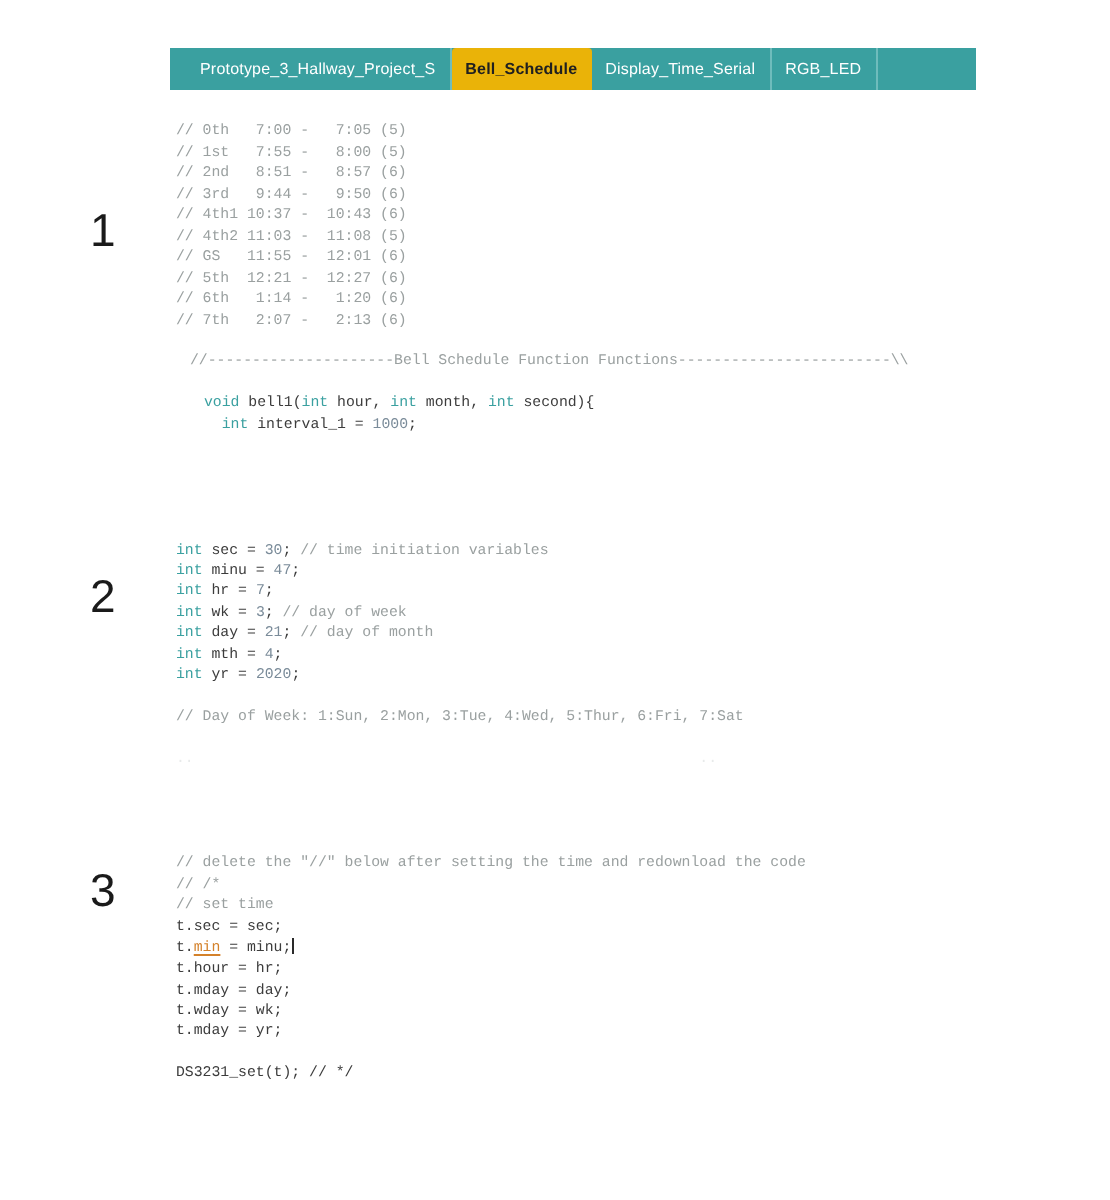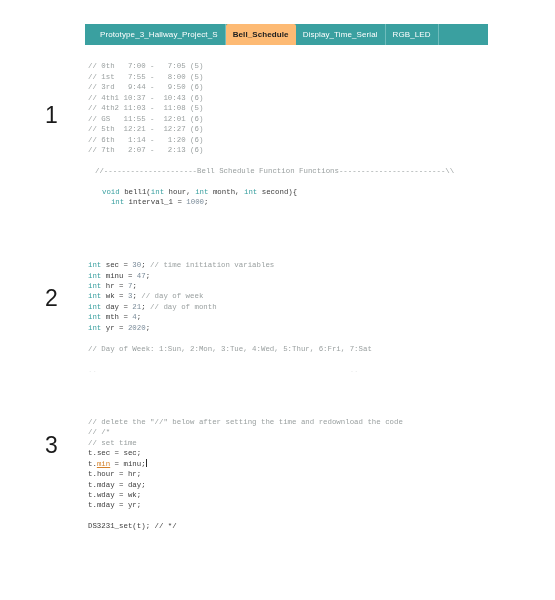--- a/index.html
+++ b/index.html
@@ -55,21 +55,21 @@
     white-space: nowrap;
     overflow: hidden;
     color: #ffffff;
     background: #3aa0a0;
     border-right: 1px solid #6fbcbc;
     box-sizing: border-box;
     letter-spacing: 0.1px;
   }
   .tab.first { margin-left: 8px; }
   .tab.active {
-    background: #fdba74;
+    background: #eab308;
     color: #202020;
     font-weight: bold;
     border-right: none;
     border-radius: 2px 2px 0 0;
   }
 
   
   #code-area {
     background: #ffffff;
     padding: 6px 0 0 0;
@@ -117,20 +117,21 @@
     <div class="tab">Display_Time_Serial</div>
     <div class="tab">RGB_LED</div>
   </div>
 
   <div id="code-area">
 
     <div class="code-line blank">&nbsp;</div>
 
     <div class="code-line cmt">// 0th   7:00 -   7:05 (5)</div>
     <div class="code-line cmt">// 1st   7:55 -   8:00 (5)</div>
+    <div class="code-line cmt">// 2nd   8:51 -   8:57 (6)</div>
     <div class="code-line cmt">// 3rd   9:44 -   9:50 (6)</div>
     <div class="code-line cmt">// 4th1 10:37 -  10:43 (6)</div>
     <div class="code-line cmt">// 4th2 11:03 -  11:08 (5)</div>
     <div class="code-line cmt">// GS   11:55 -  12:01 (6)</div>
     <div class="code-line cmt">// 5th  12:21 -  12:27 (6)</div>
     <div class="code-line cmt">// 6th   1:14 -   1:20 (6)</div>
     <div class="code-line cmt">// 7th   2:07 -   2:13 (6)</div>
 
     <div class="code-line blank">&nbsp;</div>
 

